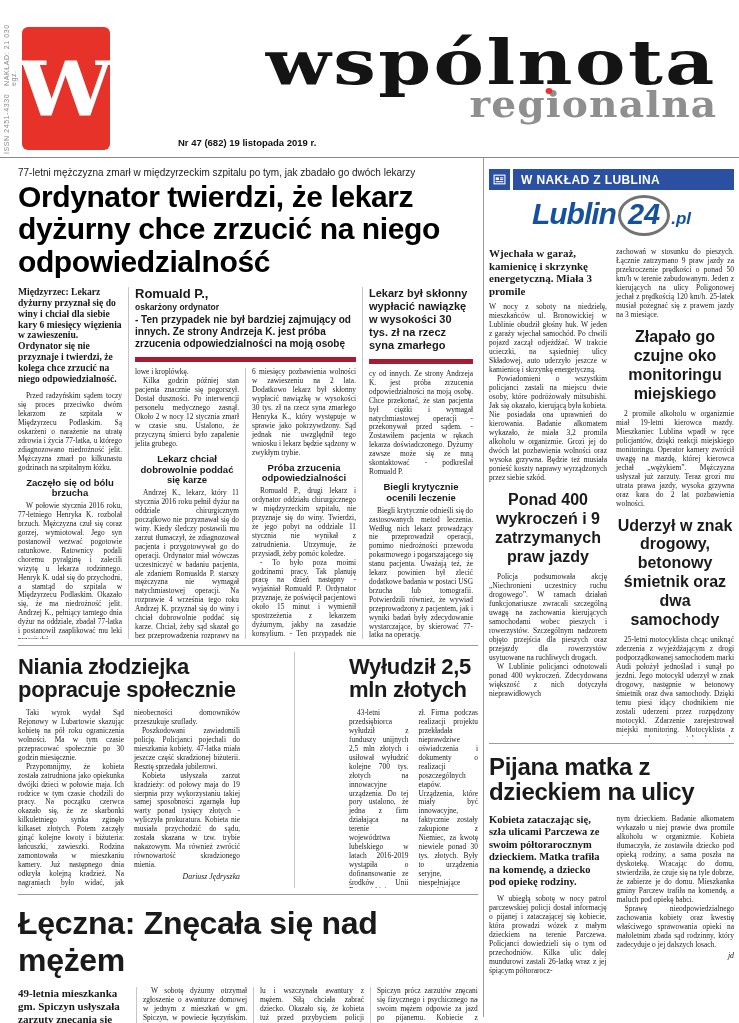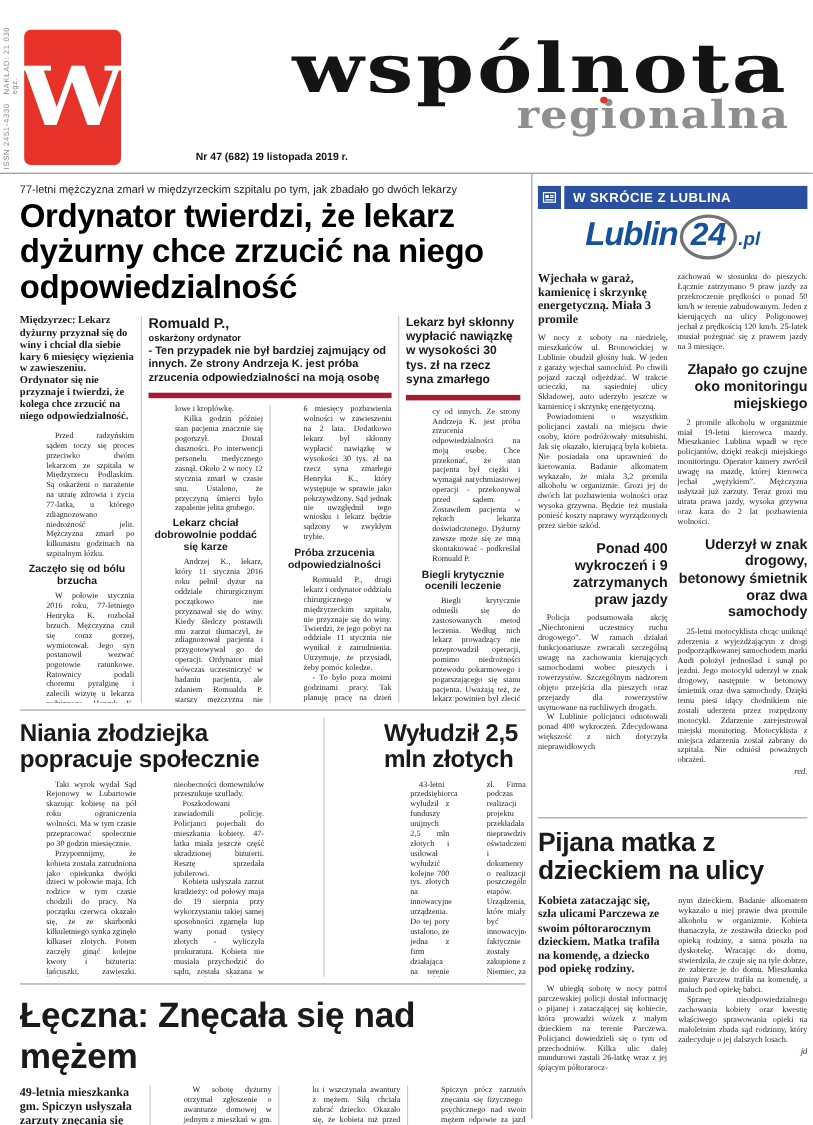--- a/index.html
+++ b/index.html
@@ -41,21 +41,21 @@
   
   .kicker { font-family:"Liberation Sans",sans-serif; font-size:10px; color:#222; margin:9px 0 3px; }
   .headline-main { font-family:"Liberation Sans",sans-serif; font-weight:bold;
     font-size:30px; line-height:1.08; letter-spacing:-.4px; color:#000000; margin:1px 0 9px; }
   .story { display:flex; height:352px; overflow:hidden; }
   .col { width:104px; flex:none; }
   .mid { width:221px; flex:none; }
   .cdiv { width:1px; background:#c6c6c6; margin:0 6px; flex:none; }
   .twocol { display:flex; margin-top:6px; }
   .twocol .col { width:104px; }
-  .p { font-size:7.4px; line-height:8.9px; text-align:justify; text-indent:8px;margin-left:24px; }
+  .p { font-size:7.4px; line-height:8.9px; text-align:justify; text-indent:8px; }
   .p.ni { text-indent:0; }
   .lead { font-weight:bold; font-size:9.6px; line-height:10.8px; margin-bottom:8px; text-align:left; }
   .subhead { font-family:"Liberation Sans",sans-serif; font-weight:bold; font-size:9.5px;
     line-height:1.15; text-align:center; margin:5px 0 3px; }
   .byline { font-style:italic; font-size:7.8px; text-align:right; margin-top:2px; }
   
   .pq-name { font-family:"Liberation Sans",sans-serif; font-weight:bold; font-size:13px; line-height:1.1; }
   .pq-role { font-family:"Liberation Sans",sans-serif; font-weight:bold; font-size:8.5px; margin:1px 0 2px; }
   .pq-quote { font-family:"Liberation Sans",sans-serif; font-weight:bold; font-size:10px; line-height:1.2; }
   .pq-bar { height:5px; background:#a81c33; margin:7px 0 6px; }
@@ -84,22 +84,22 @@
     padding-left:8px; }
   .logo24 { text-align:center; margin:5px 0 6px; height:46px;
     font-family:"Liberation Sans",sans-serif; font-style:italic; font-weight:bold; color:#16519e; }
   .logo24 .nm { font-size:30px; letter-spacing:-1px; }
   .logo24 .num { display:inline-block; font-size:29px; border:3px solid #737373;
     border-radius:50%; padding:0 7px 2px; margin:0 1px 0 2px; }
   .logo24 .tld { font-size:17px; }
   .sb-cols { display:flex; gap:9px; height:490px; overflow:hidden; }
   .sb-cols > div { flex:1; min-width:0; }
   .sb-title { font-weight:bold; font-size:11px; line-height:12.5px; margin-bottom:5px; }
-  .sb-sub { font-family:"Liberation Sans",sans-serif; font-weight:bold; font-size:13px;
-    line-height:1.18; text-align:right; margin:9px 0 5px; }
+  .sb-sub { font-family:"Liberation Sans",sans-serif; font-weight:bold; font-size:16px;
+    line-height:1.18; text-align:center; margin:9px 0 5px; }
   .sb-p { font-size:7.5px; line-height:9px; text-align:justify; text-indent:8px; }
   .sb-p.ni { text-indent:0; }
   .art-mother { overflow:hidden; height:270px; }
   .headline-4 { font-family:"Liberation Sans",sans-serif; font-weight:bold; font-size:24px;
     line-height:1.04; letter-spacing:-.3px; margin:5px 0 9px; }
   .lead3 { font-weight:bold; font-size:10.5px; line-height:12.5px; margin-bottom:5px; }
 </style>
 </head>
 <body>
 
@@ -243,21 +243,21 @@
       <div class="sb-header">
         <div class="sb-icon">
           <svg width="13" height="13" viewBox="0 0 24 24" aria-hidden="true">
             <rect x="2" y="4" width="20" height="16" fill="none" stroke="#fff" stroke-width="2"></rect>
             <rect x="5" y="8" width="6" height="5" fill="#fff"></rect>
             <line x1="13" y1="9" x2="19" y2="9" stroke="#fff" stroke-width="2"></line>
             <line x1="13" y1="12" x2="19" y2="12" stroke="#fff" stroke-width="2"></line>
             <line x1="5" y1="16" x2="19" y2="16" stroke="#fff" stroke-width="2"></line>
           </svg>
         </div>
-        <div class="sb-bar">W SKRÓCIE Z LUBLINA</div>
+        <div class="sb-bar">W NAKŁAD Z LUBLINA</div>
       </div>
 
       <div class="logo24">
         <span class="nm">Lublin</span><span class="num">24</span><span class="tld">.pl</span>
       </div>
 
       <div class="sb-cols">
         <div>
           <h3 class="sb-title">Wjechała w garaż, kamienicę i skrzynkę energetyczną. Miała 3 promile</h3>
           <p class="sb-p ni">W nocy z soboty na niedzielę, mieszkańców ul. Bronowickiej w Lublinie obudził głośny huk. W jeden z garaży wjechał samochód. Po chwili pojazd zaczął odjeżdżać. W trakcie ucieczki, na sąsiedniej ulicy Składowej, auto uderzyło jeszcze w kamienicę i skrzynkę energetyczną.</p>

